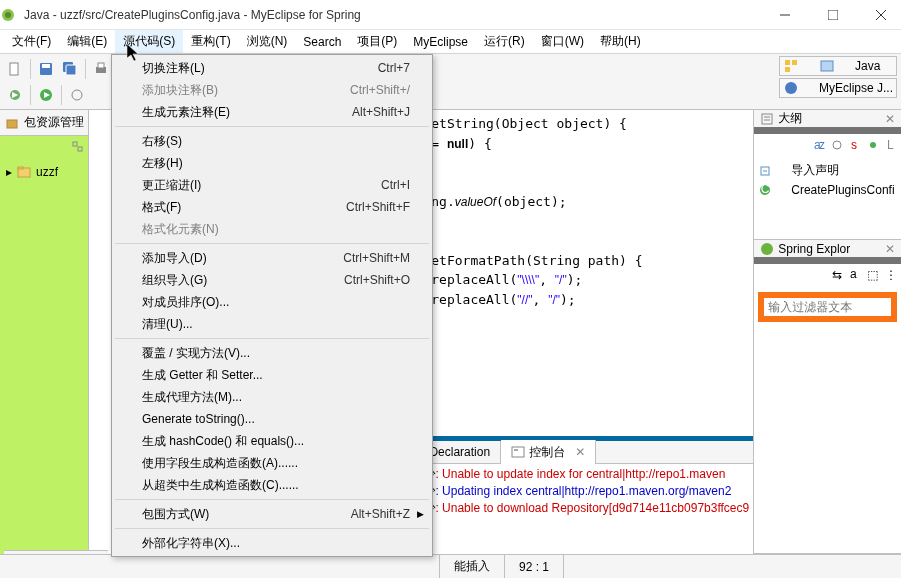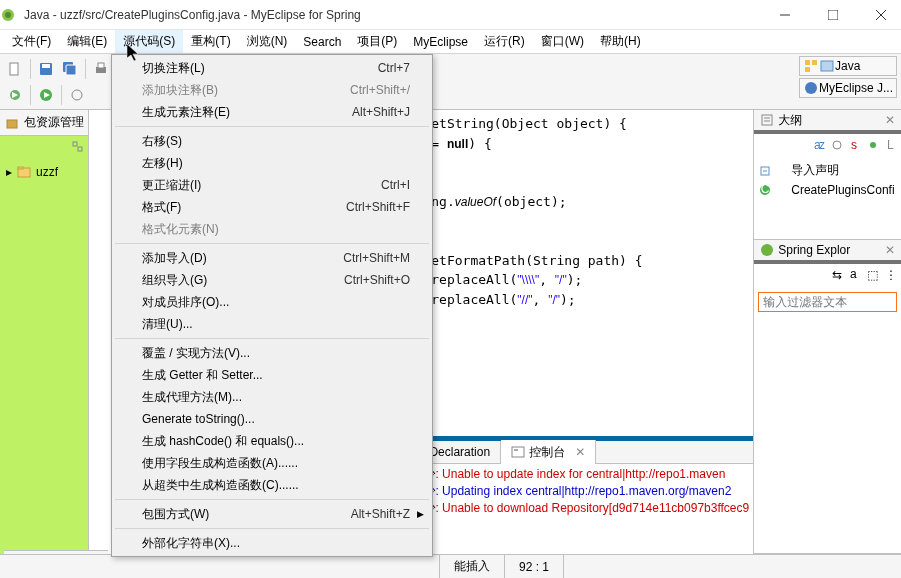--- a/index.html
+++ b/index.html
@@ -17,21 +17,21 @@
 .menubar .menu-item { padding: 3px 8px; cursor: pointer; color: #000; }
 .menubar .menu-item.active { background: #e5f3ff; }
 
 
 .toolbar { height: 56px; background: #f5f5f5; border-bottom: 1px solid #c0c0c0; display: flex; align-items: center; padding: 2px 4px; position: relative; }
 .toolbar-left { display: flex; align-items: flex-start; flex-direction: column; gap: 4px; }
 .toolbar-row { display: flex; align-items: center; gap: 2px; }
 .tb-btn { width: 22px; height: 22px; display: flex; align-items: center; justify-content: center; cursor: pointer; border: 1px solid transparent; }
 .tb-sep { width: 1px; height: 20px; background: #ccc; margin: 0 2px; }
 .perspective-box { position: absolute; right: 4px; top: 2px; display: flex; flex-direction: column; gap: 2px; }
-.persp-row { display: flex; align-items: center; gap: 0; border: 1px solid #c0c0c0; background: #f8f8f8; padding: 1px 3px; font-size: 11px; }
+.persp-row { display: flex; align-items: center; gap: 20px; border: 1px solid #c0c0c0; background: #f8f8f8; padding: 1px 3px; font-size: 11px; }
 .persp-row .icon { width: 16px; height: 16px; }
 
 
 .main { position: absolute; top: 110px; left: 0; right: 0; bottom: 24px; display: flex; }
 .left-panel { width: 104px; border-right: 1px solid #c0c0c0; background: #bef264; display: flex; flex-direction: column; }
 .panel-tab { height: 26px; border-bottom: 1px solid #c0c0c0; display: flex; align-items: center; padding: 0 4px; gap: 4px; background: #f5f5f5; font-size: 11px; }
 .panel-tab .icon { width: 16px; height: 16px; }
 .panel-toolbar { height: 22px; display: flex; align-items: center; justify-content: flex-end; padding: 0 2px; gap: 1px; }
 .tree { padding: 4px; }
 .tree-item { display: flex; align-items: center; gap: 4px; padding: 2px; }
@@ -47,25 +47,25 @@
 .bottom-tabs { height: 28px; border-top: 5px solid #0369a1; border-bottom: 1px solid #c0c0c0; display: flex; align-items: center; background: #f5f5f5; }
 .bottom-tab { padding: 4px 10px; border-right: 1px solid #c0c0c0; display: flex; align-items: center; gap: 4px; font-size: 11px; }
 .bottom-tab.active { background: #fff; }
 .console { flex: 0 0 90px; background: #fff; font-family: Consolas, monospace; font-size: 12px; padding: 2px 4px; overflow: hidden; }
 .console .line { white-space: pre; }
 .console .red { color: #cc0000; }
 .console .blue { color: #0000cc; }
 
 .right-panel { width: 172px; border-left: 1px solid #c0c0c0; display: flex; flex-direction: column; }
 .rp-section { border-bottom: 1px solid #c0c0c0; }
-.rp-tab { height: 24px; display: flex; align-items: center; padding: 0 6px; gap: 4px; background: #f5f5f5; border-bottom: 4px solid #737373; font-size: 11px; }
+.rp-tab { height: 24px; display: flex; align-items: center; padding: 0 6px; gap: 4px; background: #f5f5f5; border-bottom: 7px solid #737373; font-size: 11px; }
 .rp-toolbar { height: 22px; display: flex; align-items: center; justify-content: flex-end; padding: 0 2px; gap: 2px; }
 .rp-body { padding: 4px; font-size: 11px; }
 .rp-item { display: flex; align-items: center; gap: 19px; padding: 2px 0; }
-.rp-input { width: 100%; border: 1px solid #f97316; padding: 2px 4px; font-size: 12px; margin: 2px 0; }
+.rp-input { width: 100%; border: 6px solid #f97316; padding: 2px 4px; font-size: 12px; margin: 2px 0; }
 
 
 .statusbar { position: absolute; bottom: 0; left: 0; right: 0; height: 24px; background: #f5f5f5; border-top: 1px solid #c0c0c0; display: flex; align-items: center; font-size: 11px; }
 .status-cell { padding: 0 14px; border-right: 1px solid #c0c0c0; height: 100%; display: flex; align-items: center; }
 
 
 .dropdown { position: absolute; left: 111px; top: 54px; width: 322px; background: #f0f0f0; border: 1px solid #a0a0a0; box-shadow: 2px 2px 6px rgba(0,0,0,0.25); z-index: 100; padding: 2px; }
 .dd-item { display: flex; align-items: center; height: 22px; padding: 0 28px 0 28px; cursor: pointer; position: relative; font-size: 12px; }
 .dd-item.disabled { color: #808080; }
 .dd-item .shortcut { position: absolute; right: 20px; color: #333; }

